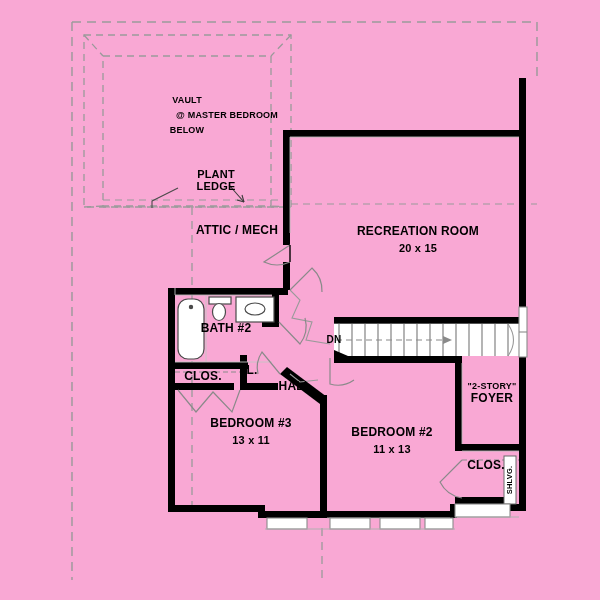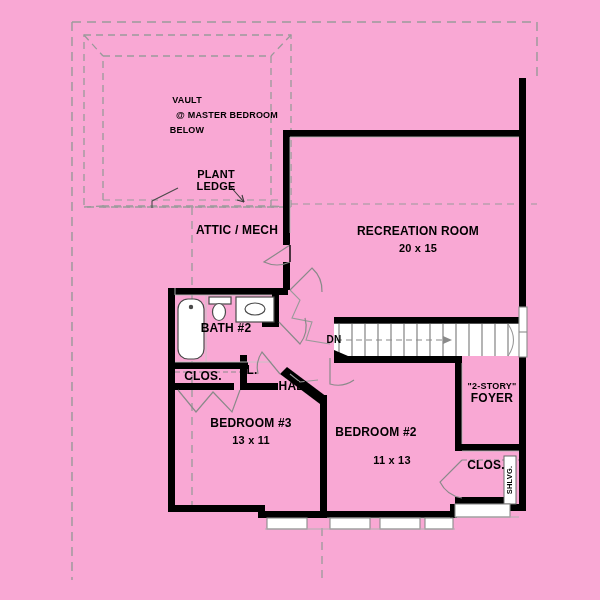--- a/index.html
+++ b/index.html
@@ -298,22 +298,22 @@
 
   <div class="lbl lbl-center t-dn" style="left:334px; top:340px;">DN</div>
 
   <div class="lbl lbl-center t-room" style="left:203px; top:377px;">CLOS.</div>
 
   <div class="lbl lbl-center t-room" style="left:252px; top:371px;">L.</div>
 
   <div class="lbl lbl-center t-room" style="left:251px; top:424px;">BEDROOM #3</div>
   <div class="lbl lbl-center t-dim" style="left:251px; top:440px;">13 x 11</div>
 
-  <div class="lbl lbl-center t-room" style="left:376px; top:433px;">BEDROOM #2</div>
-  <div class="lbl lbl-center t-dim" style="left:392px; top:460px;">11 x 13</div>
+  <div class="lbl lbl-center t-room" style="left:392px; top:433px;">BEDROOM #2</div>
+  <div class="lbl lbl-center t-dim" style="left:392px; top:449px;">11 x 13</div>
 
   <div class="lbl lbl-center t-small" style="left:492px; top:386px;">"2-STORY"</div>
   <div class="lbl lbl-center t-room" style="left:492px; top:399px;">FOYER</div>
 
   <div class="lbl lbl-center t-room" style="left:486px; top:466px;">CLOS.</div>
 
   <div class="lbl lbl-center t-vert" style="left:510px; top:480px;">SHLVG.</div>
 
 </div>
 

